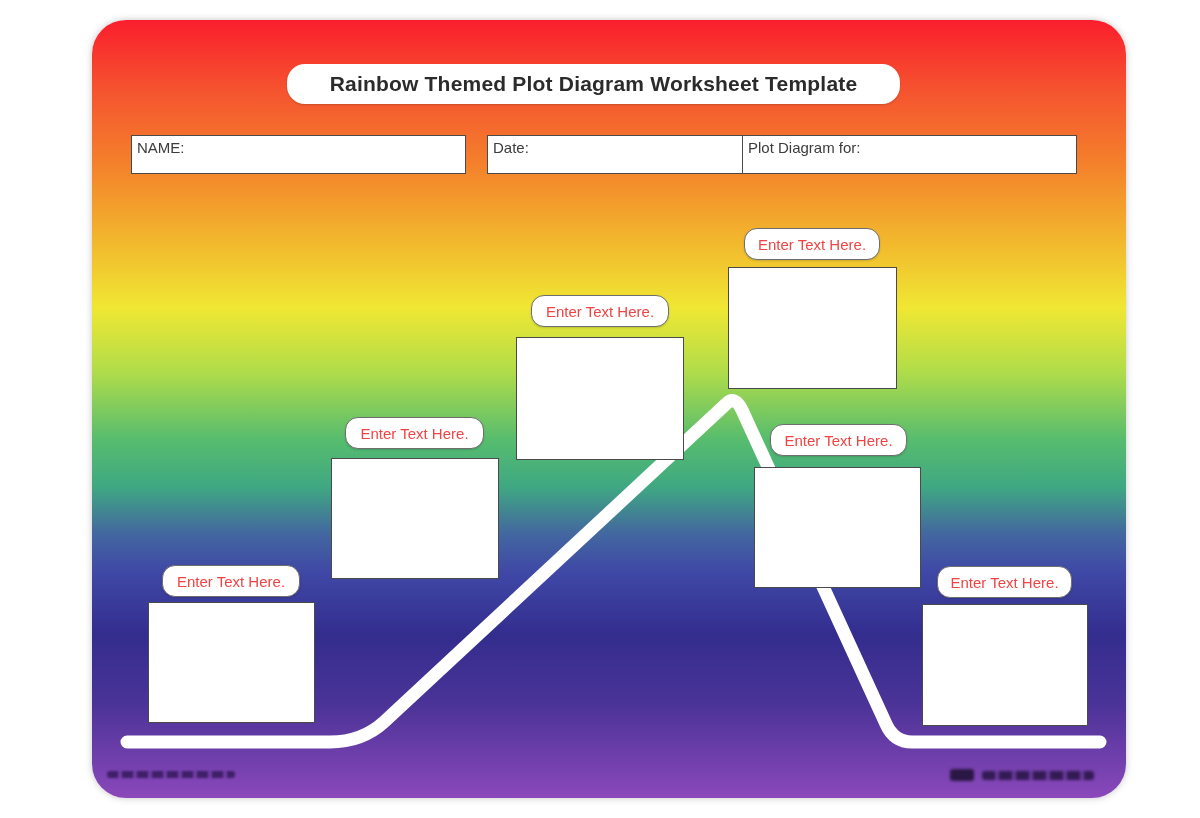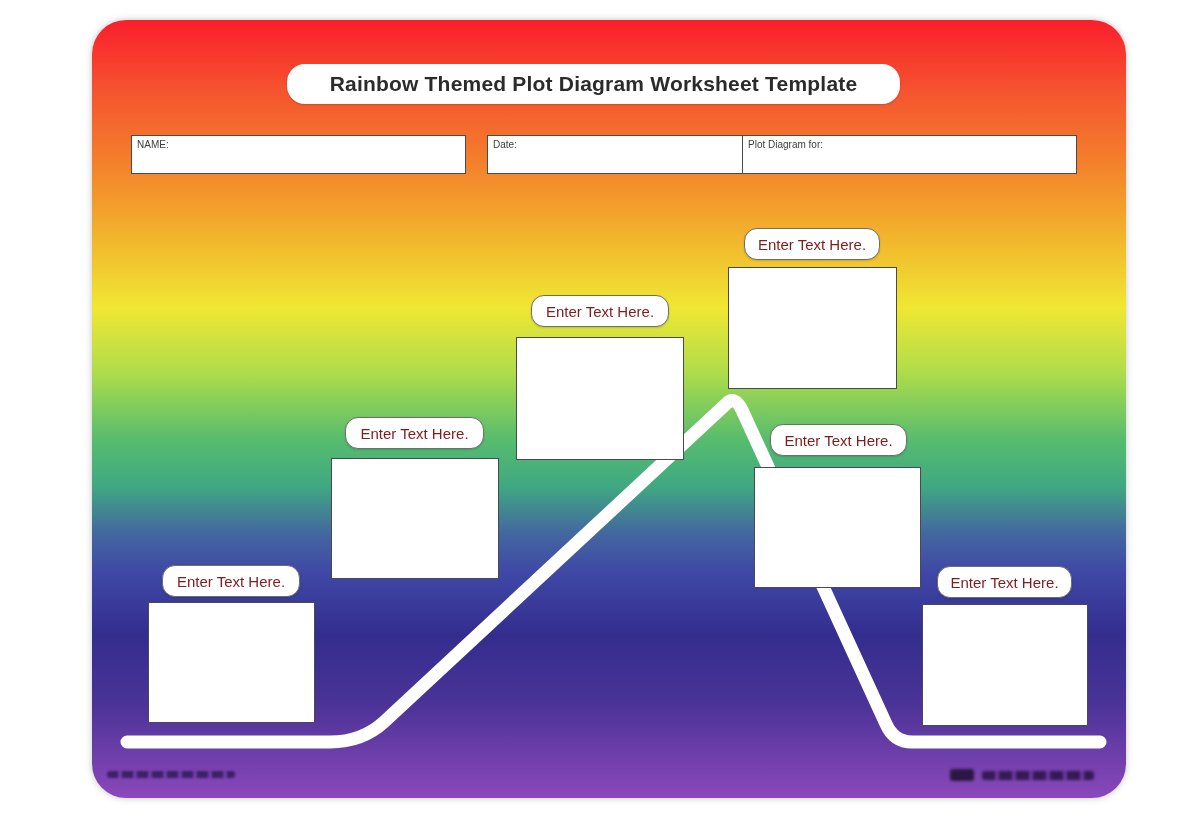--- a/index.html
+++ b/index.html
@@ -16,31 +16,31 @@
   .title-pill {
     position: absolute; left: 195px; top: 44px; width: 613px; height: 40px;
     background: #ffffff; border-radius: 18px;
     display: flex; align-items: center; justify-content: center;
     font-size: 21px; font-weight: 700; color: #2b2b2b; letter-spacing: 0.2px;
     box-shadow: 0 1px 2px rgba(0,0,0,0.18);
   }
   .field {
     position: absolute; top: 115px; height: 39px;
     background: #ffffff; border: 1.5px solid #4a4a4a; box-sizing: border-box;
-    font-size: 10px; color: #3c3c3c; padding: 3px 5px;
+    font-size: 15px; color: #3c3c3c; padding: 3px 5px;
   }
   .field.f0 { left: 39px;  width: 335px; }
   .field.f1 { left: 395px; width: 263px; }
   .field.f2 { left: 650px; width: 335px; }
   svg.plot-line { position: absolute; left: 0; top: 0; width: 1034px; height: 778px; }
   .node-pill {
     position: absolute; height: 32px; background: #ffffff;
     border: 1px solid #6e6e6e; border-radius: 13px; box-sizing: border-box;
     display: flex; align-items: center; justify-content: center;
-    font-size: 15px; color: #7f1d1d;
+    font-size: 15px; color: #ef4444;
     box-shadow: 0 1px 2px rgba(0,0,0,0.15);
   }
   .node-box {
     position: absolute; background: #ffffff;
     border: 1.5px solid #4a4a4a; box-sizing: border-box;
     font-size: 14px; color: #333; padding: 4px 6px;
   }
   
   .p0 { left: 70px;  top: 545px; width: 138px; }  .b0 { left: 56px;  top: 582px; width: 167px; height: 121px; }
   .p1 { left: 253px; top: 397px; width: 139px; }  .b1 { left: 239px; top: 438px; width: 168px; height: 121px; }

